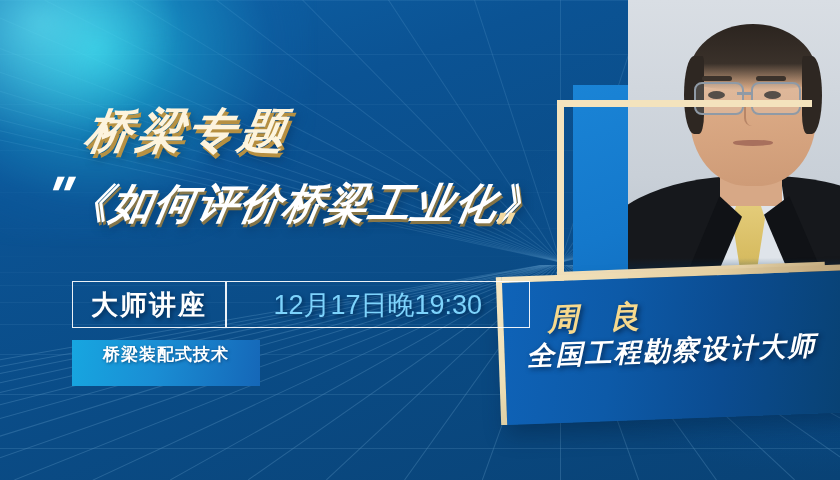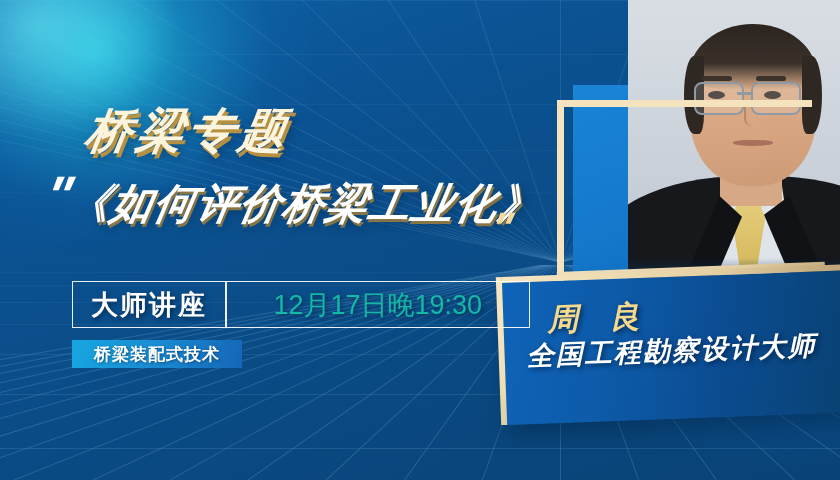--- a/index.html
+++ b/index.html
@@ -68,27 +68,27 @@
     display:flex;align-items:center;box-sizing:border-box;
   }
   .info-left{
     width:152px;height:100%;display:flex;align-items:center;justify-content:center;
     font-size:27px;font-weight:700;color:#ffffff;letter-spacing:2px;
     text-shadow:2px 2px 4px rgba(3,35,70,.75);
   }
   .info-div{width:1.5px;height:100%;background:rgba(255,255,255,.92);}
   .info-right{
     flex:1;height:100%;display:flex;align-items:center;justify-content:center;
-    font-size:27px;font-weight:400;color:#14b8a6;letter-spacing:0px;
+    font-size:27px;font-weight:400;color:#7dd3fc;letter-spacing:0px;
     text-shadow:2px 2px 4px rgba(3,35,70,.75);
   }
 
   .tags{position:absolute;left:72px;top:340px;display:flex;}
   .tag{
-    height:28px;line-height:29px;padding:0 22px;box-sizing:border-box;
+    height:46px;line-height:29px;padding:0 31px;box-sizing:border-box;
     font-size:17px;font-weight:700;color:#ffffff;letter-spacing:1px;
     background:linear-gradient(100deg,#17a6e0 0%,#1a8ed4 45%,#1567b8 100%);
     text-shadow:1px 1px 3px rgba(4,40,80,.6);
   }
   .tag.t2{margin-left:36px;
     background:linear-gradient(100deg,#1f9fdd 0%,#1d86cc 50%,#1663b4 100%);}
 
   
   .rpanel{position:absolute;right:0;top:0;width:360px;height:480px;}
 

